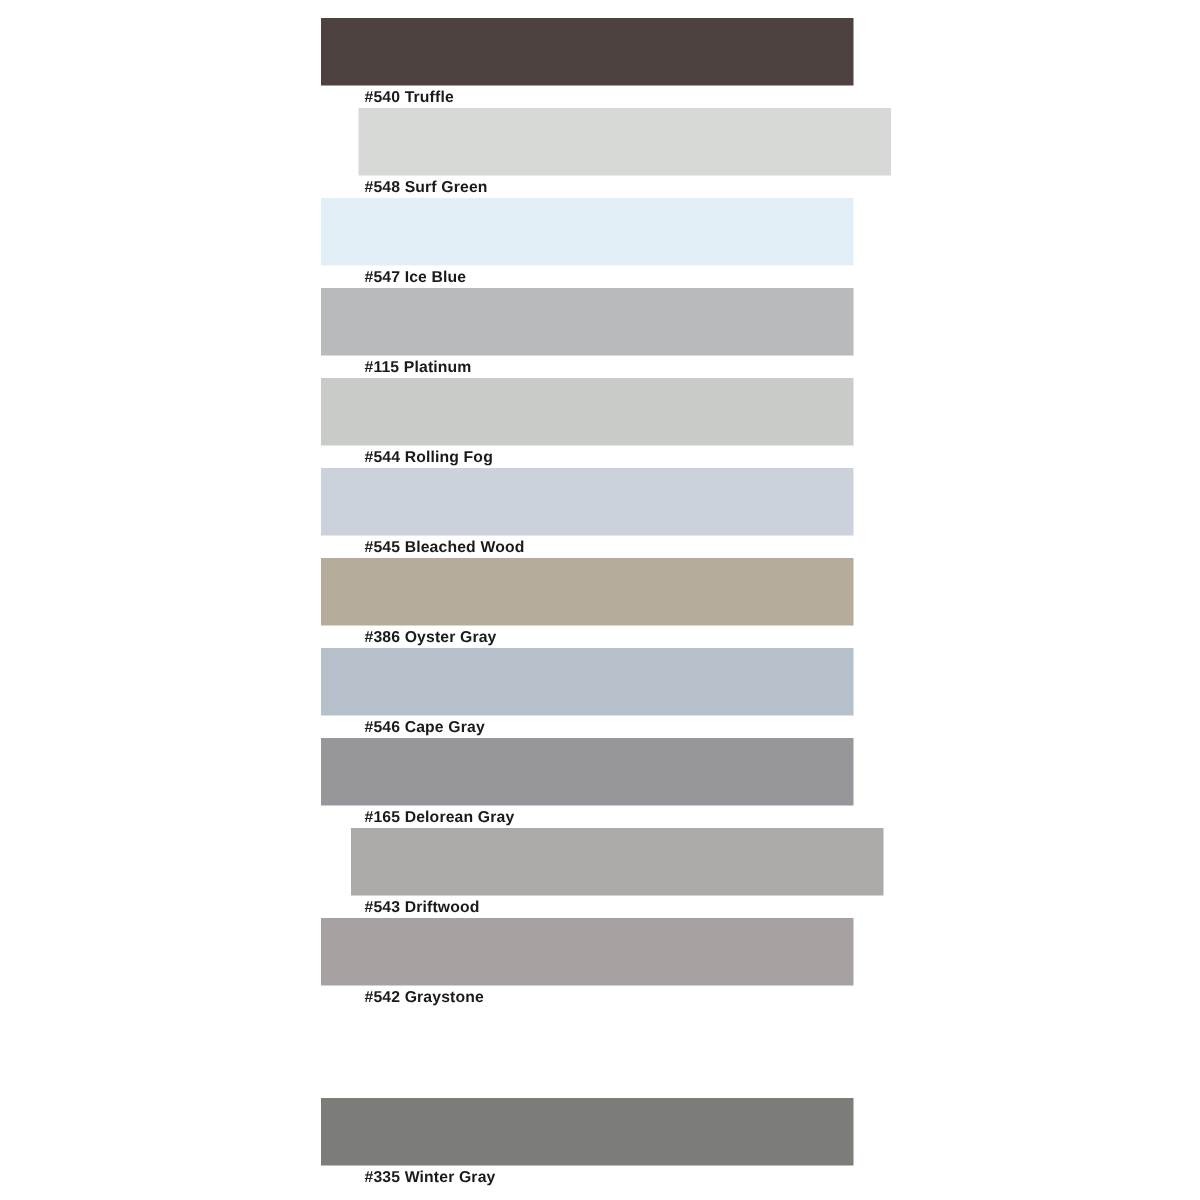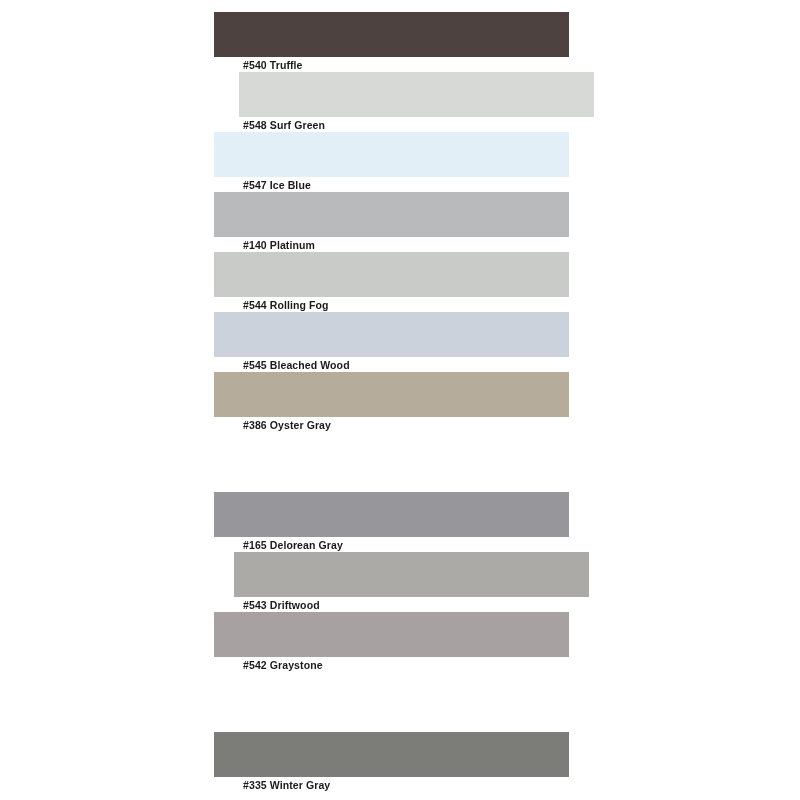--- a/index.html
+++ b/index.html
@@ -54,33 +54,37 @@
     <div class="swatch-row" style="top: 72px; left: 214px; width: 350px; padding-left: 25px;">
       <div class="swatch-chip" title="#548 Surf Green" style="width: 355px; height: 45px; background: rgb(214, 217, 214);"></div>
       <div class="swatch-label" style="left: 29px; top: 47px;">#548 Surf Green</div>
     </div>
     <div class="swatch-row" style="top: 132px; left: 214px; width: 355px;">
       <div class="swatch-chip" title="#547 Ice Blue" style="width: 355px; height: 45px; background: rgb(227, 239, 247);"></div>
       <div class="swatch-label" style="left: 29px; top: 47px;">#547 Ice Blue</div>
     </div>
     <div class="swatch-row" style="top: 192px; left: 214px; width: 355px;">
       <div class="swatch-chip" title="#115 Platinum" style="width: 355px; height: 45px; background: rgb(184, 186, 188);"></div>
-      <div class="swatch-label" style="left: 29px; top: 47px;">#140 Platinum</div>
+      <div class="swatch-label" style="left: 29px; top: 47px;">#115 Platinum</div>
     </div>
     <div class="swatch-row" style="top: 252px; left: 214px; width: 355px; border-radius: 19px;">
       <div class="swatch-chip" title="#544 Rolling Fog" style="width: 355px; height: 45px; background: rgb(201, 203, 201);"></div>
       <div class="swatch-label" style="left: 29px; top: 47px;">#544 Rolling Fog</div>
     </div>
     <div class="swatch-row" style="top: 312px; left: 214px; width: 355px;">
       <div class="swatch-chip" title="#545 Bleached Wood" style="width: 355px; height: 45px; background: rgb(204, 210, 220);"></div>
       <div class="swatch-label" style="left: 29px; top: 47px;">#545 Bleached Wood</div>
     </div>
     <div class="swatch-row" style="top: 372px; left: 214px; width: 293px;">
       <div class="swatch-chip" title="#386 Oyster Gray" style="width: 355px; height: 45px; background: rgb(181, 172, 156);"></div>
       <div class="swatch-label" style="left: 29px; top: 47px;">#386 Oyster Gray</div>
+    </div>
+    <div class="swatch-row" style="top: 432px; left: 214px; width: 355px;">
+      <div class="swatch-chip" title="#546 Cape Gray" style="width: 355px; height: 45px; background: rgb(181, 192, 202);"></div>
+      <div class="swatch-label" style="left: 29px; top: 47px;">#546 Cape Gray</div>
     </div>
     <div class="swatch-row" style="top: 492px; left: 214px; width: 355px; border-radius: 18px;">
       <div class="swatch-chip" title="#165 Delorean Gray" style="width: 355px; height: 45px; background: rgb(151, 150, 154);"></div>
       <div class="swatch-label" style="left: 29px; top: 47px;">#165 Delorean Gray</div>
     </div>
     <div class="swatch-row" style="top: 552px; left: 214px; width: 355px; padding-left: 20px;">
       <div class="swatch-chip" title="#543 Driftwood" style="width: 355px; height: 45px; background: rgb(171, 170, 166);"></div>
       <div class="swatch-label" style="left: 29px; top: 47px;">#543 Driftwood</div>
     </div>
     <div class="swatch-row" style="top: 612px; left: 214px; width: 355px;">

